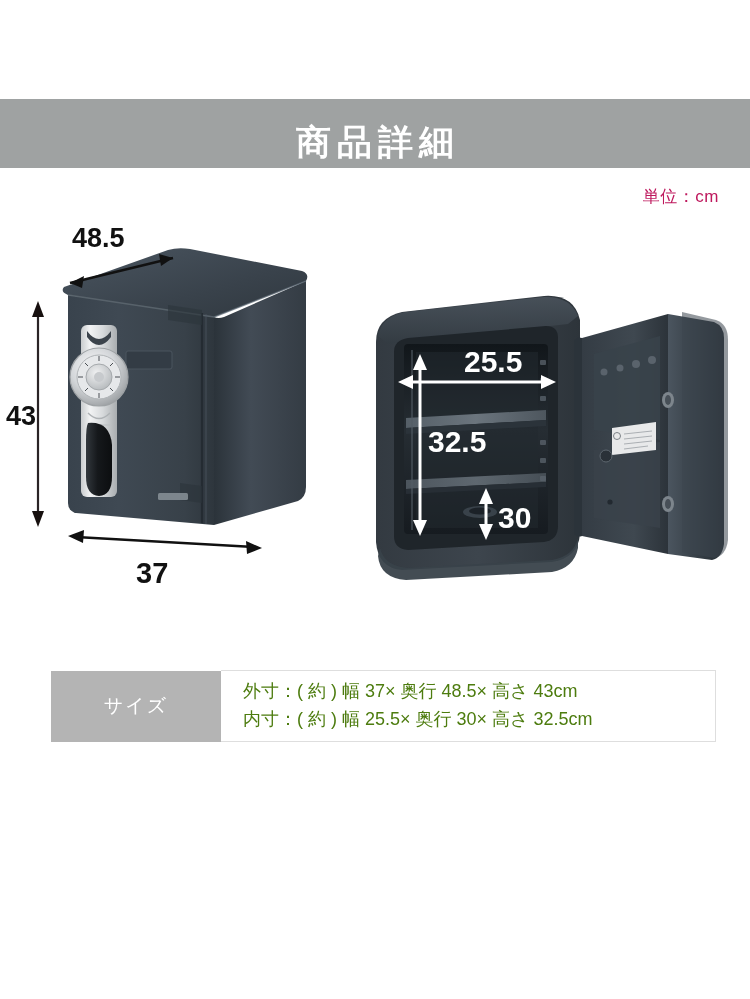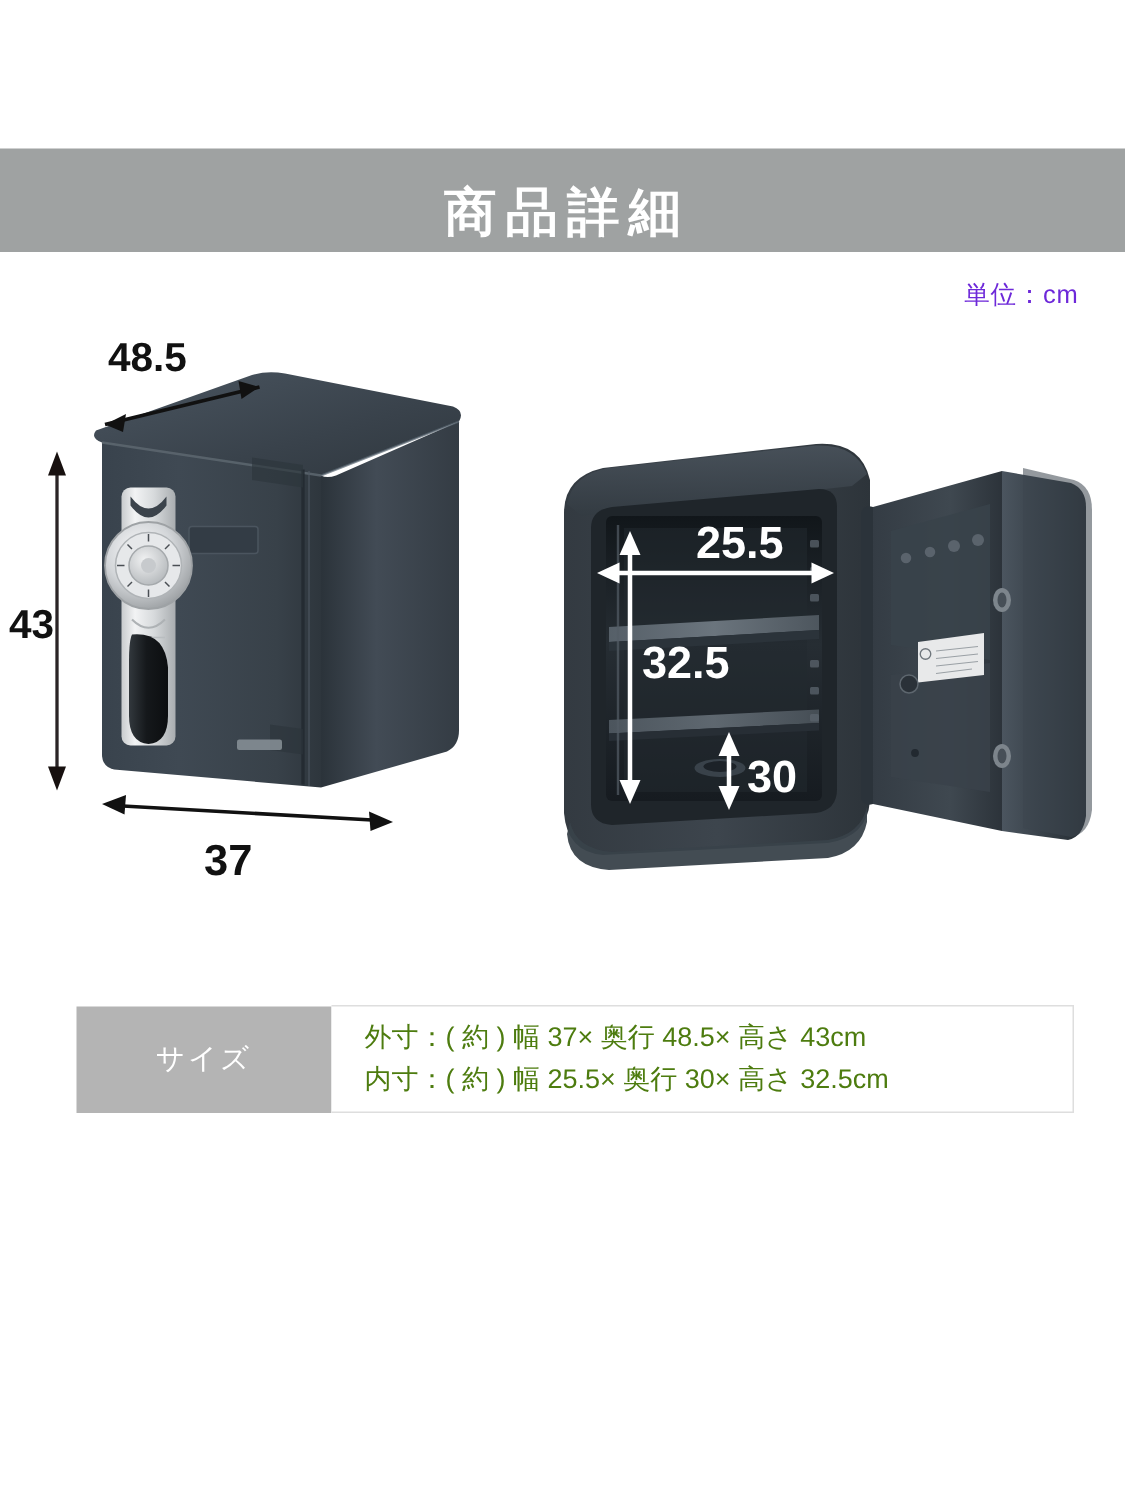--- a/index.html
+++ b/index.html
@@ -38,21 +38,21 @@
     margin-top: 16px;
   }
 
   
   .unit-note {
     position: absolute;
     right: 31px;
     top: 185px;
     font-size: 17px;
     font-weight: 500;
-    color: #6d28d9;
+    color: #be185d;
     letter-spacing: 0.5px;
   }
 
   
   .figures {
     position: absolute;
     left: 0;
     top: 215px;
     width: 750px;
     height: 430px;

